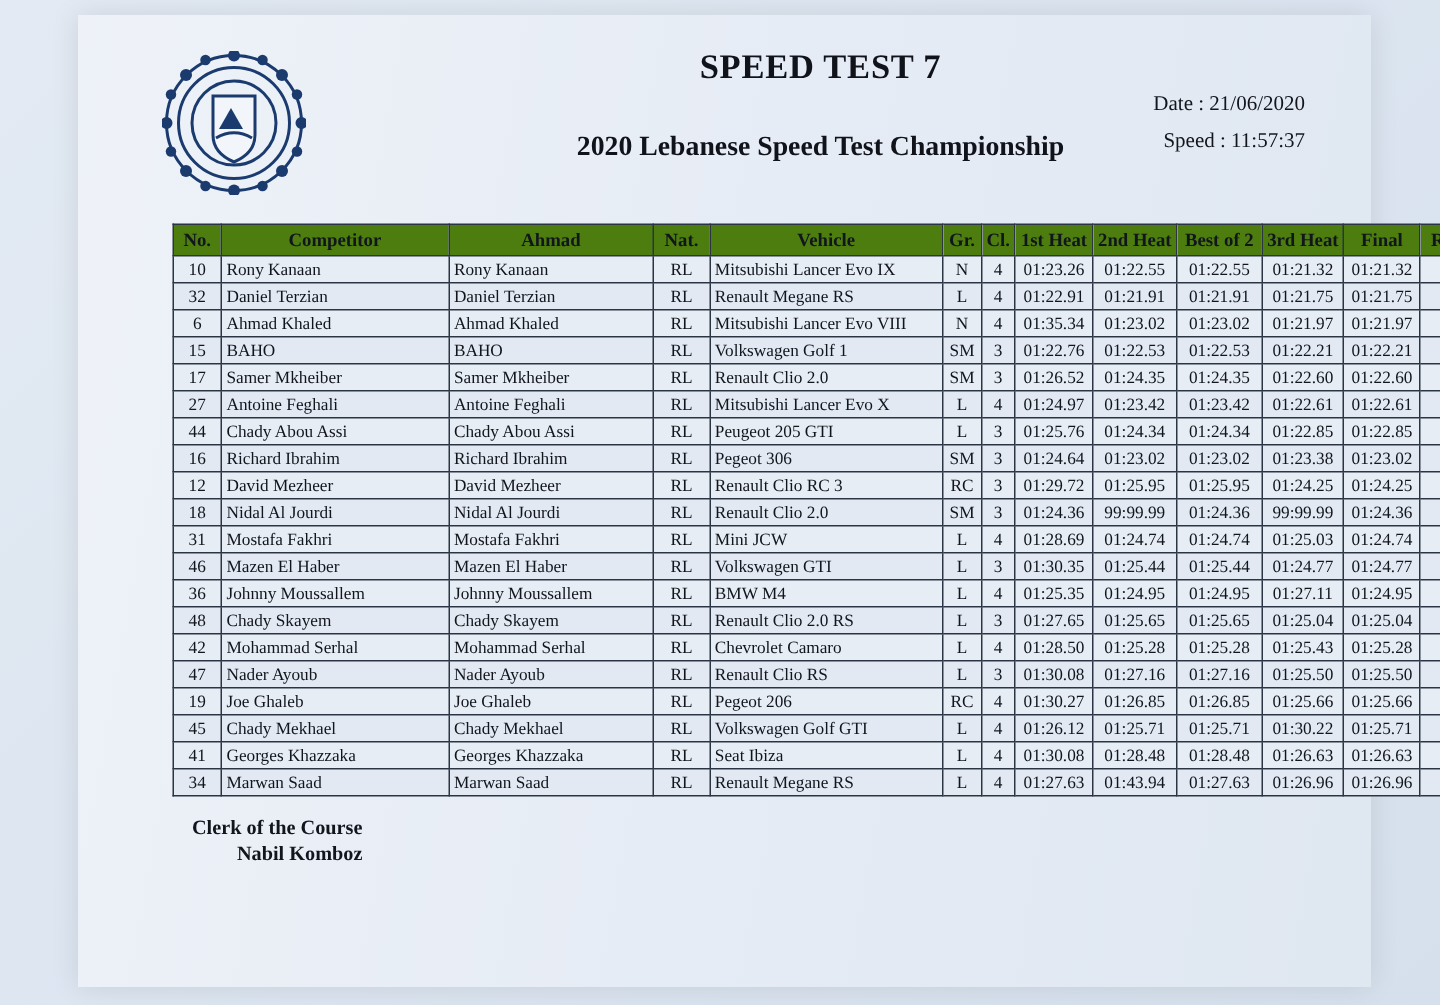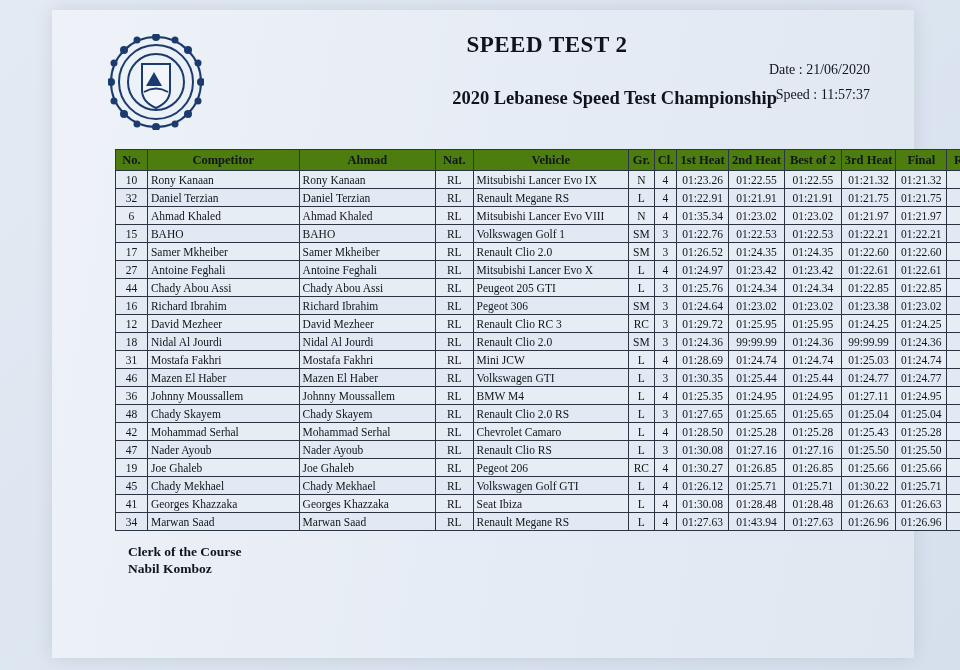--- a/index.html
+++ b/index.html
@@ -50,21 +50,21 @@
     font-size: 23px;
     font-weight: bold;
     letter-spacing: 0.5px;
     color: #10131a;
   }
   .title-sub {
     position: absolute;
     left: 265px;
     top: 78px;
     width: 460px;
-    text-align: right;
+    text-align: center;
     font-size: 18.5px;
     font-weight: bold;
     color: #10131a;
   }
   .title-sub2 {
     position: absolute;
     left: 300px;
     top: 108px;
     width: 390px;
     text-align: center;
@@ -134,20 +134,21 @@
   col.fin     { width: 52px; }
   col.rank    { width: 46px; }
 
   .footer {
     position: absolute;
     left: 76px;
     top: 534px;
     font-size: 13.5px;
     font-weight: bold;
     color: #11151c;
+    text-align: right;
   }
   .footer .name {
     margin-top: 1px;
     font-weight: bold;
   }
 </style>
 </head>
 <body>
 
 <div class="page">
@@ -177,21 +178,21 @@
             <circle cx="6" cy="67" r="3.5"></circle>
           <circle cx="6" cy="29" r="3.5"></circle>
             <circle cx="29" cy="6" r="3.5"></circle>
         </g>
         <path d="M34 30 h28 v26 q0 12 -14 18 q-14 -6 -14 -18 z" fill="#f2f6fb" stroke="#1b3b6f" stroke-width="2"></path>
         <path d="M38 52 l8 -14 l8 14 z" fill="#1b3b6f"></path>
         <path d="M36 58 q12 -7 24 0" stroke="#1b3b6f" stroke-width="2" fill="none"></path>
       </svg>
     </div>
 
-    <div class="title-main">SPEED TEST 2</div>
+    <div class="title-main">SPEED TEST 7</div>
     <div class="title-sub">2020 Lebanese Speed Test Championship</div>
 
     <div class="meta">
       <div>Date :  21/06/2020</div>
       <div>Speed :  11:57:37</div>
     </div>
 
     <div class="table-wrap">
       <table class="results">
         <colgroup>

